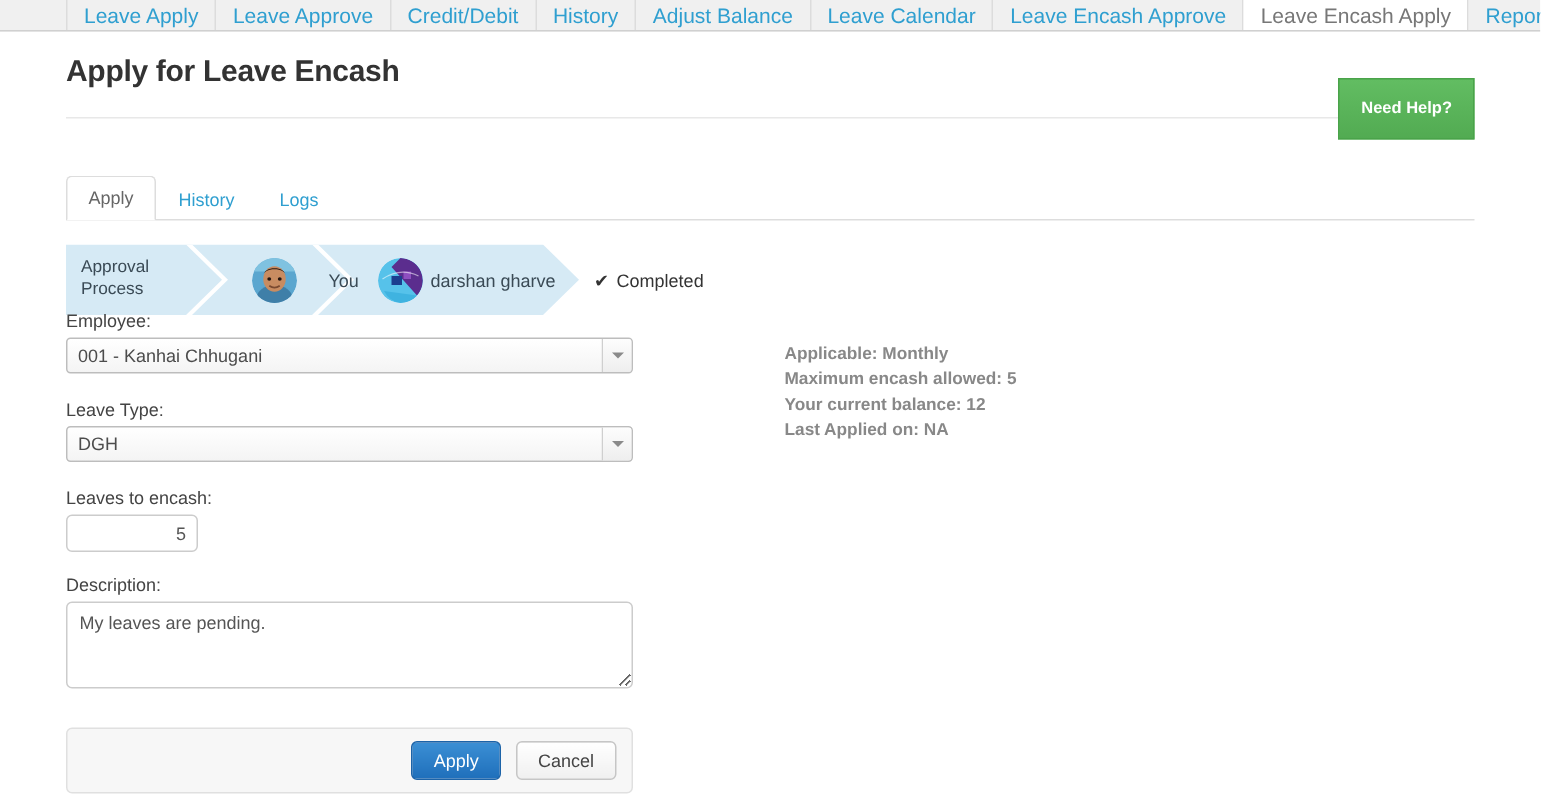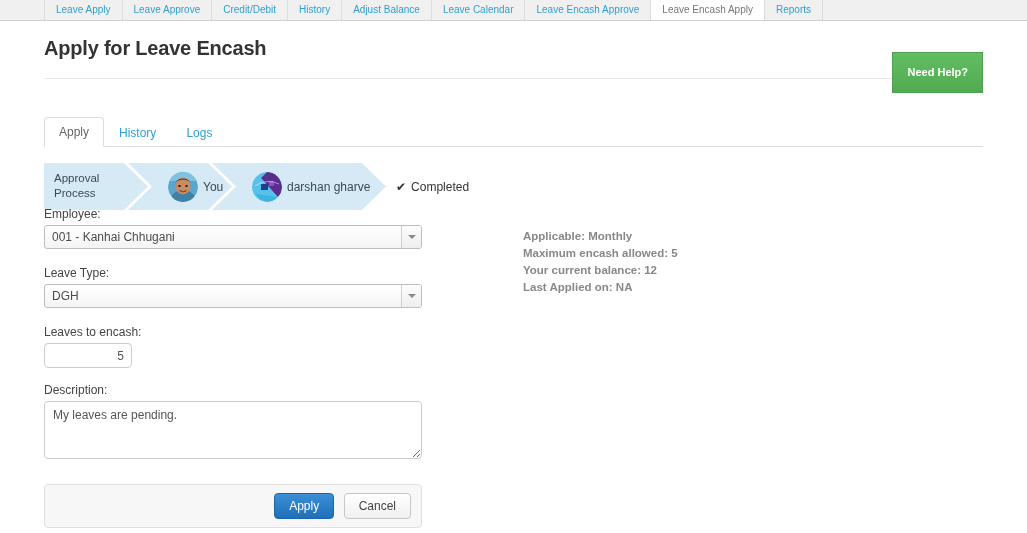--- a/index.html
+++ b/index.html
@@ -24,21 +24,21 @@
     border-bottom: 1px solid #d0d0d0;
     display: flex;
     align-items: stretch;
     padding-left: 44px;
     box-sizing: border-box;
   }
   .top-nav-item {
     display: flex;
     align-items: center;
     padding: 0 11px;
-    font-size: 10px;
+    font-size: 14px;
     color: #2f9fd0;
     border-right: 1px solid #dcdcdc;
     white-space: nowrap;
     cursor: pointer;
     line-height: 1;
   }
   .top-nav-item:first-child { border-left: 1px solid #dcdcdc; }
   .top-nav-item.active {
     background: #ffffff;
     color: #777777;
@@ -320,21 +320,21 @@
       <path d="M0,0 H318 L342,23.5 L318,47 H0 Z" fill="#d6eaf5"></path>
       <path d="M84,0 L108,23.5 L84,47 L80,47 L104,23.5 L80,0 Z" fill="#ffffff"></path>
       <path d="M168,0 L192,23.5 L168,47 L164,47 L188,23.5 L164,0 Z" fill="#ffffff"></path>
     </svg>
 
     <div class="approval-label">
       <span>Approval</span><br>
       <span>Process</span>
     </div>
 
-    <div class="stage" style="left:124px;">
+    <div class="stage" style="left:124px;gap:16px;">
       <span class="avatar">
         <svg width="30" height="30" viewBox="0 0 30 30">
           <circle cx="15" cy="15" r="15" fill="#5aa6cf"></circle>
           <rect x="0" y="0" width="30" height="9" fill="#7fc2e0"></rect>
           <ellipse cx="15" cy="27" rx="12" ry="9" fill="#3f7fa8"></ellipse>
           <ellipse cx="15" cy="14" rx="7.5" ry="8.5" fill="#c88c61"></ellipse>
           <path d="M7.5,12 C7.5,5 22.5,5 22.5,12 C22.5,9 19,7.5 15,7.5 C11,7.5 7.5,9 7.5,12 Z" fill="#2b1b12"></path>
           <ellipse cx="11.5" cy="14" rx="1.3" ry="1.1" fill="#241610"></ellipse>
           <ellipse cx="18.5" cy="14" rx="1.3" ry="1.1" fill="#241610"></ellipse>
           <path d="M11.5,18.5 Q15,21 18.5,18.5" stroke="#7a4a30" stroke-width="1.2" fill="none"></path>

